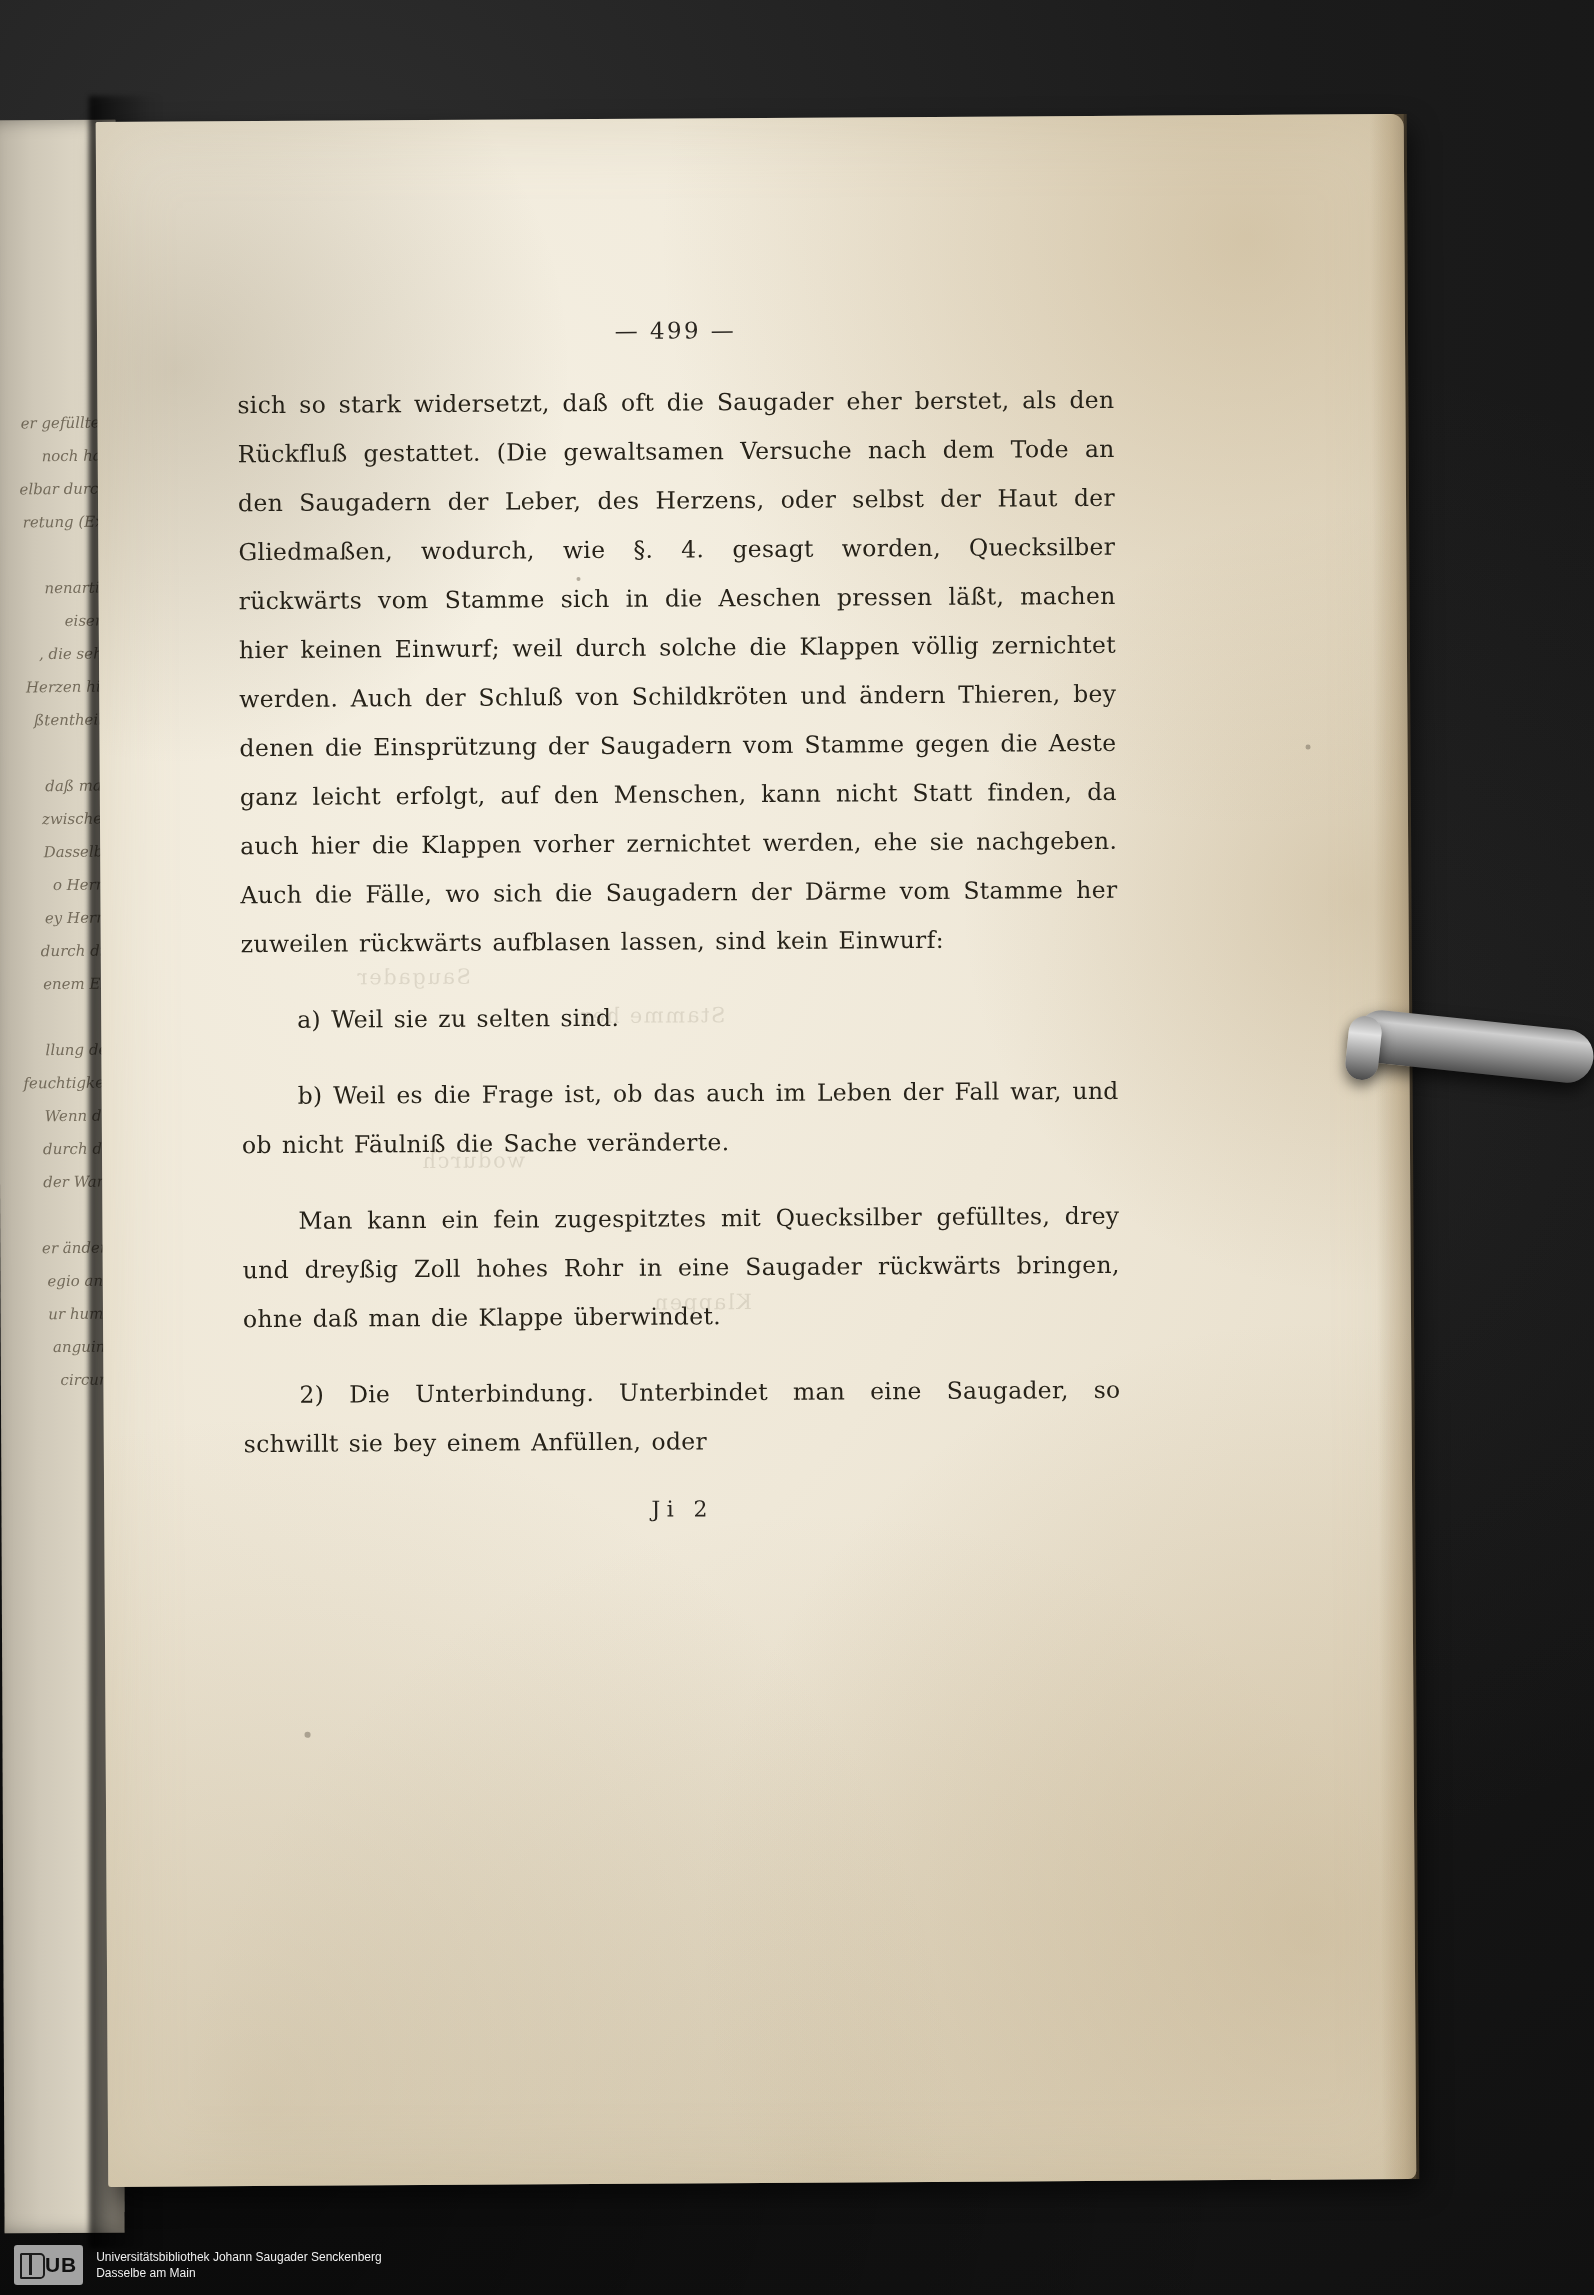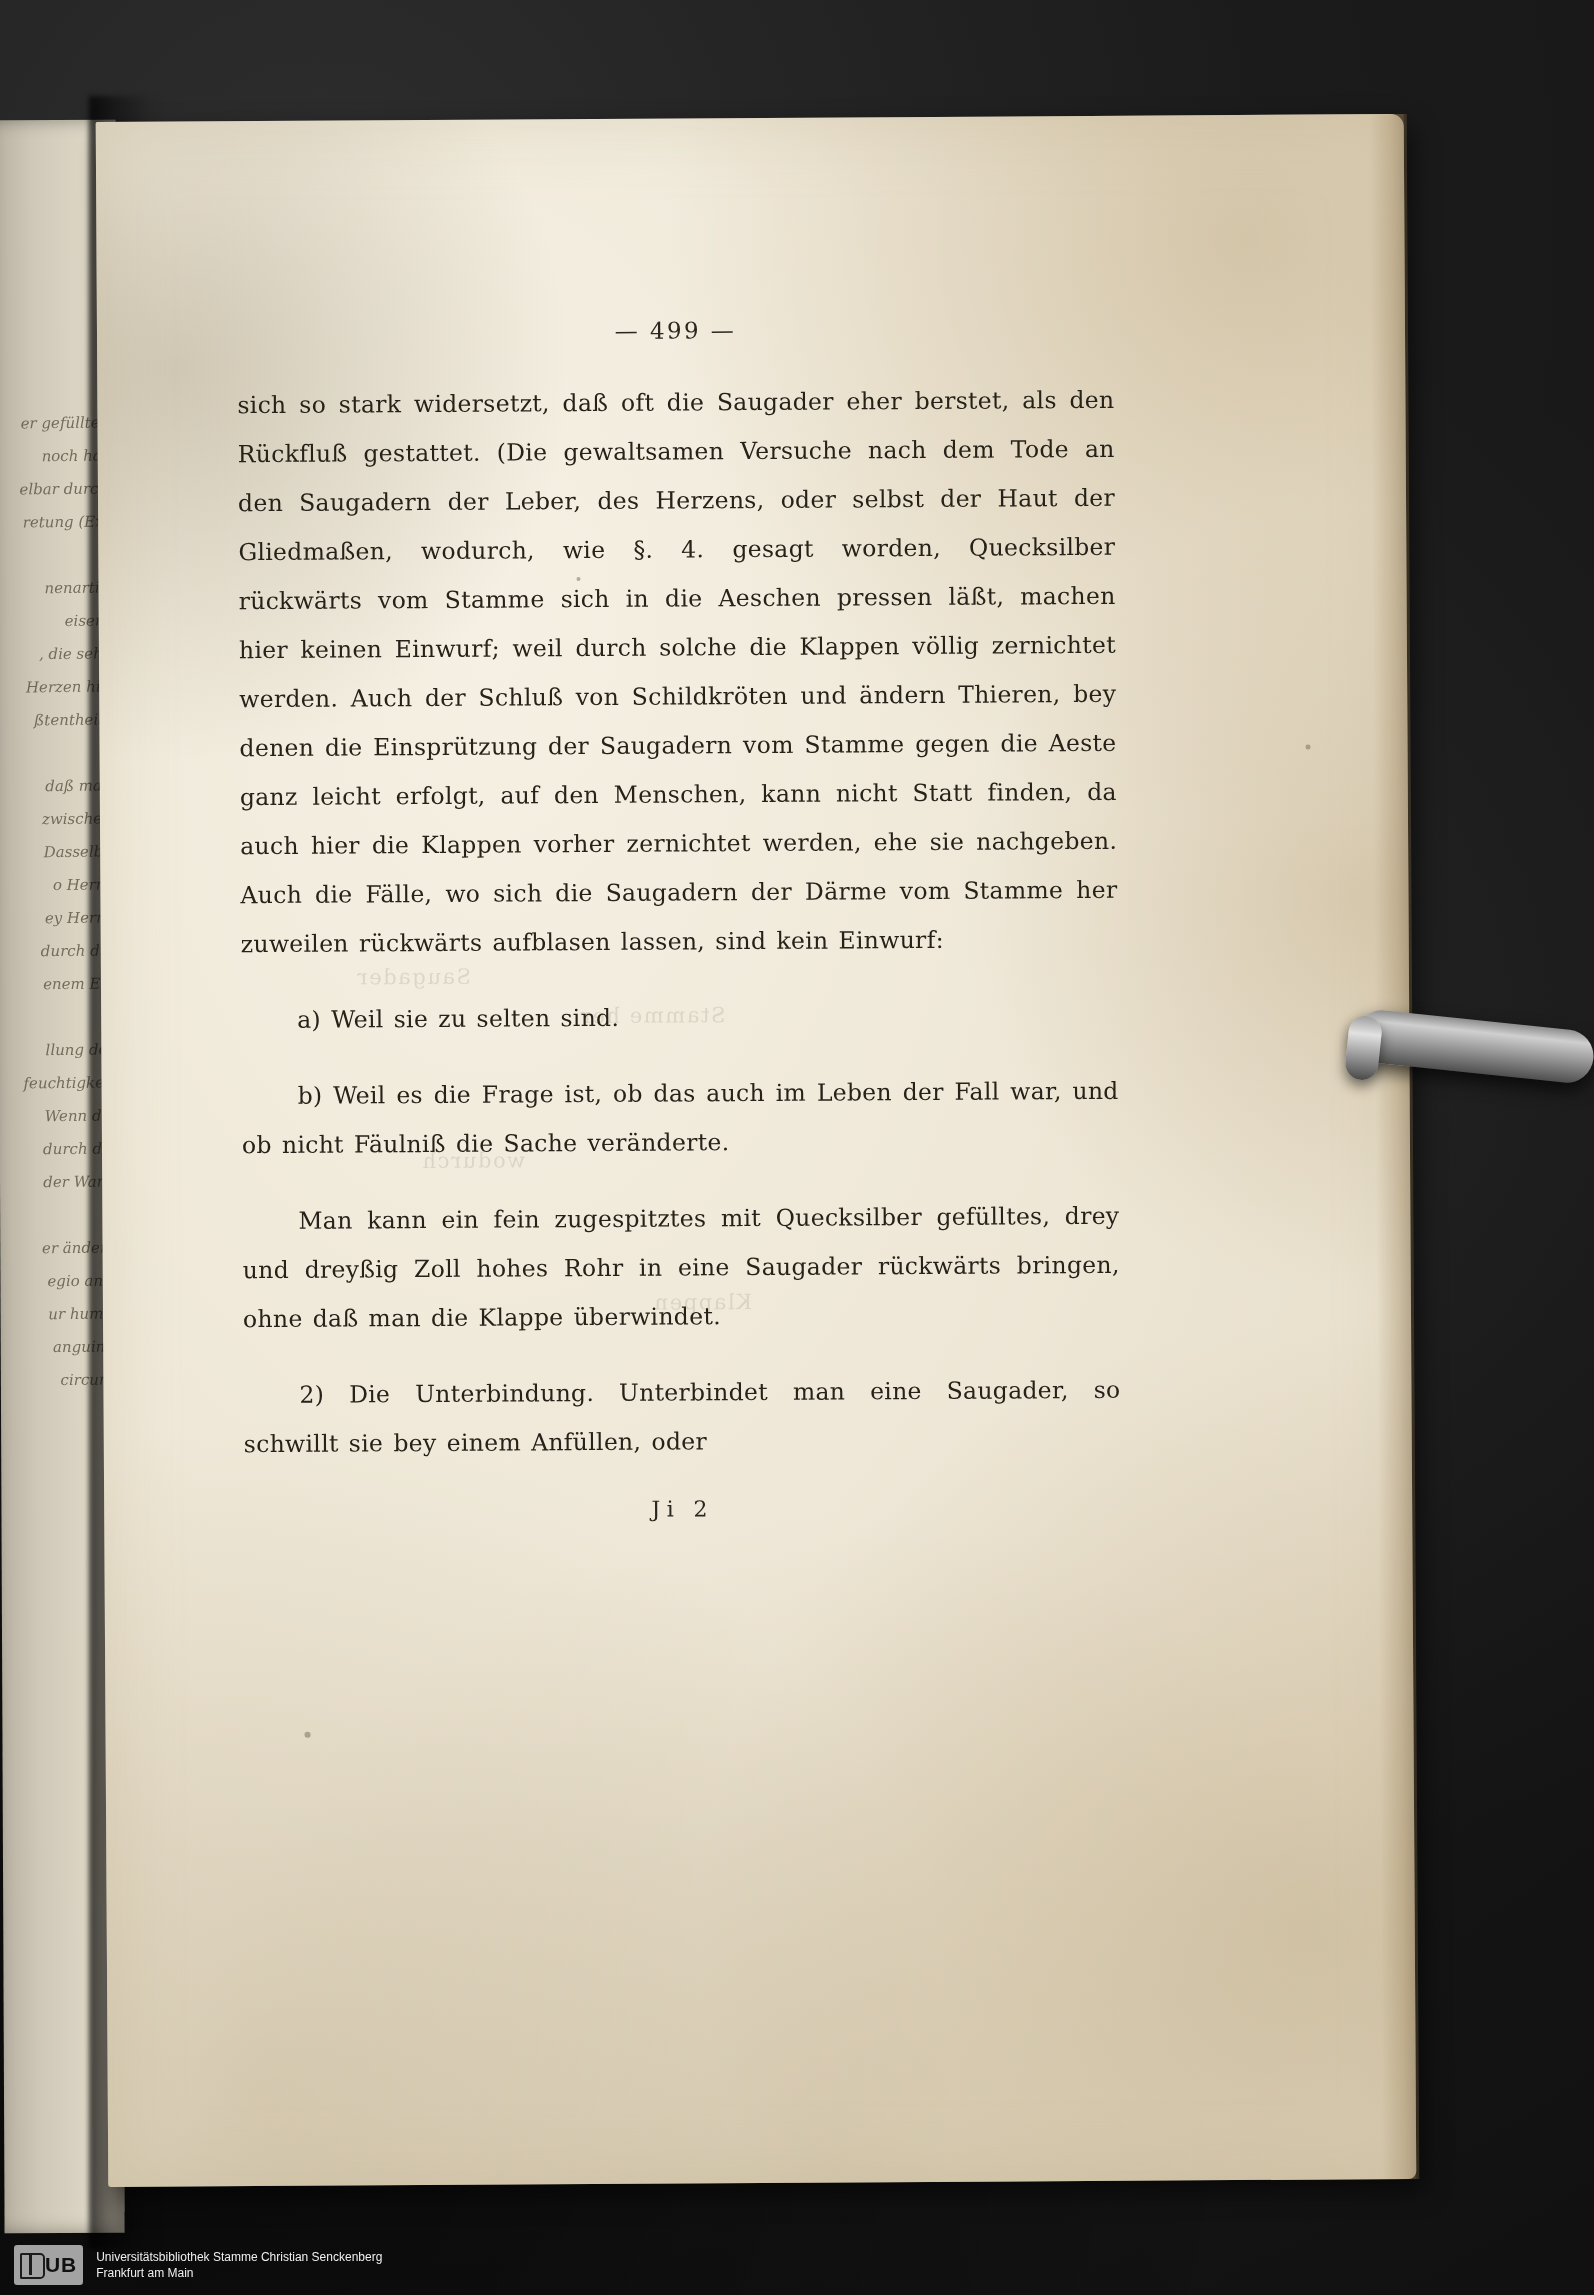--- a/index.html
+++ b/index.html
@@ -313,17 +313,17 @@
   <div class="bar"></div>
   <div class="cap"></div>
 </div>
 
 <div id="watermark">
   <div id="ub-logo">
     <span class="book"></span>
     <span class="ub-text">UB</span>
   </div>
   <div id="wm-lines">
-    <div>Universitätsbibliothek Stamme Christian Senckenberg</div>
-    <div>Frankfurt am Main</div>
+    <div>Universitätsbibliothek Johann Saugader Senckenberg</div>
+    <div>Dasselbe am Main</div>
   </div>
 </div>
 
 
 </body></html>

